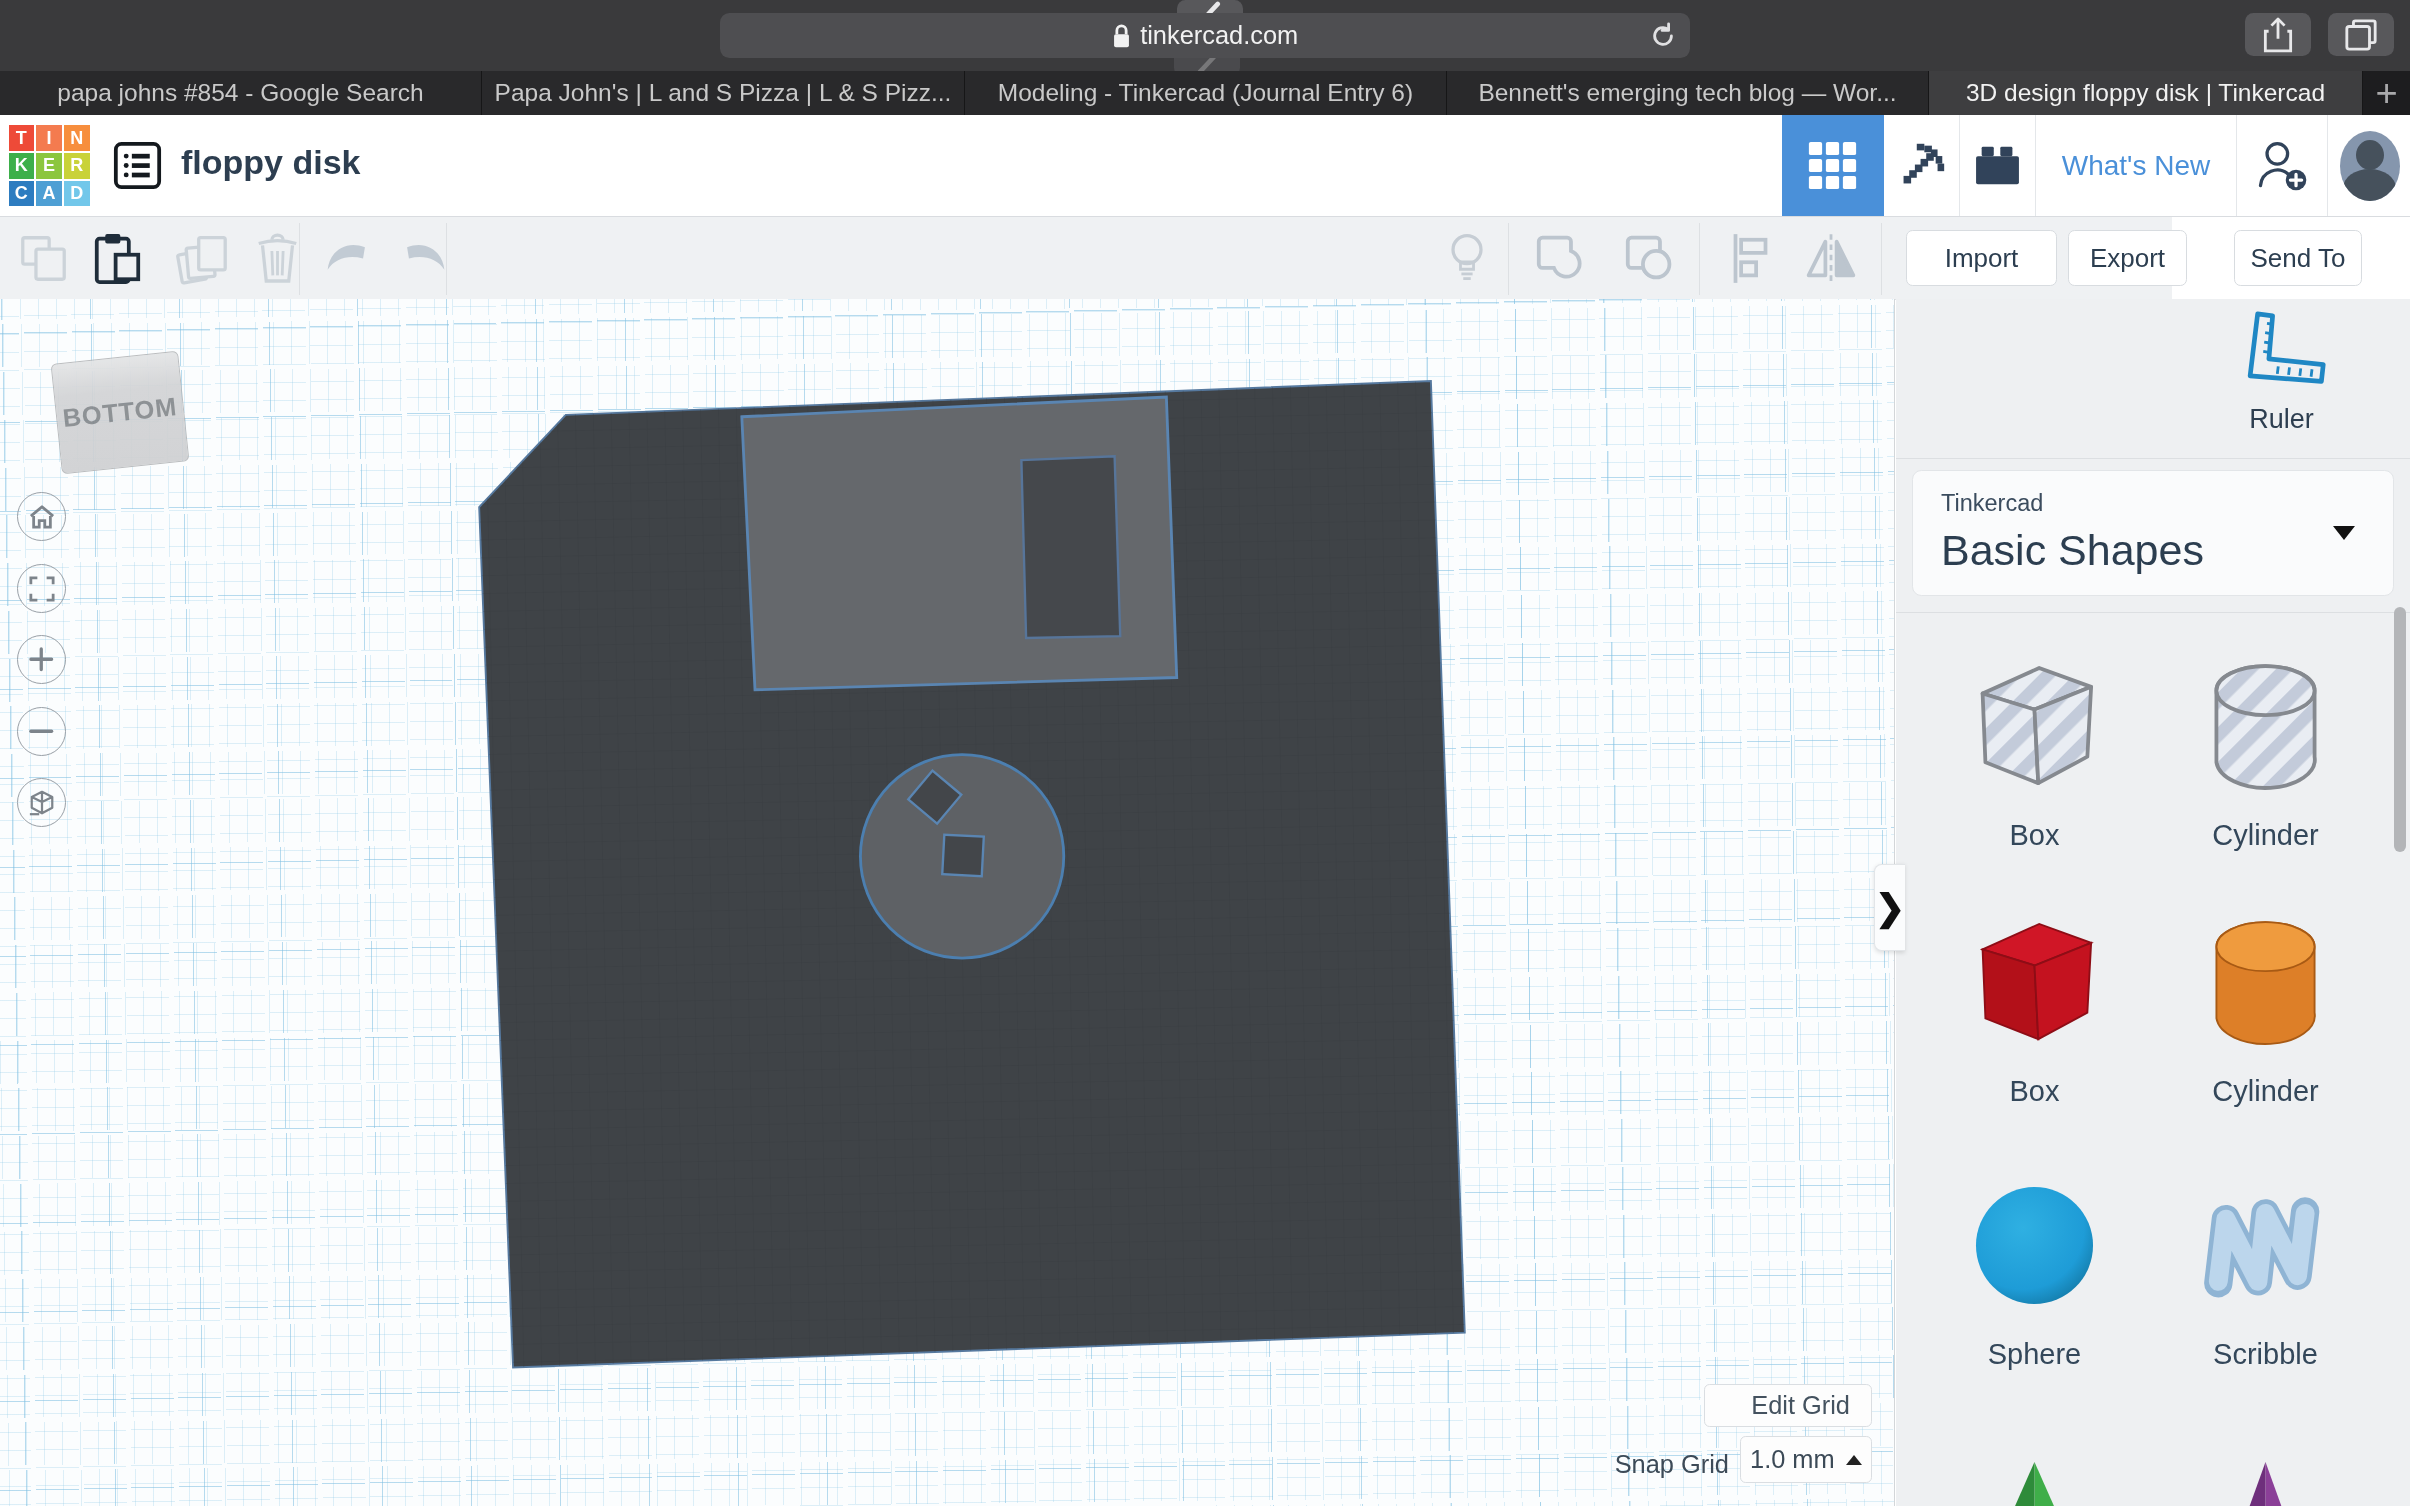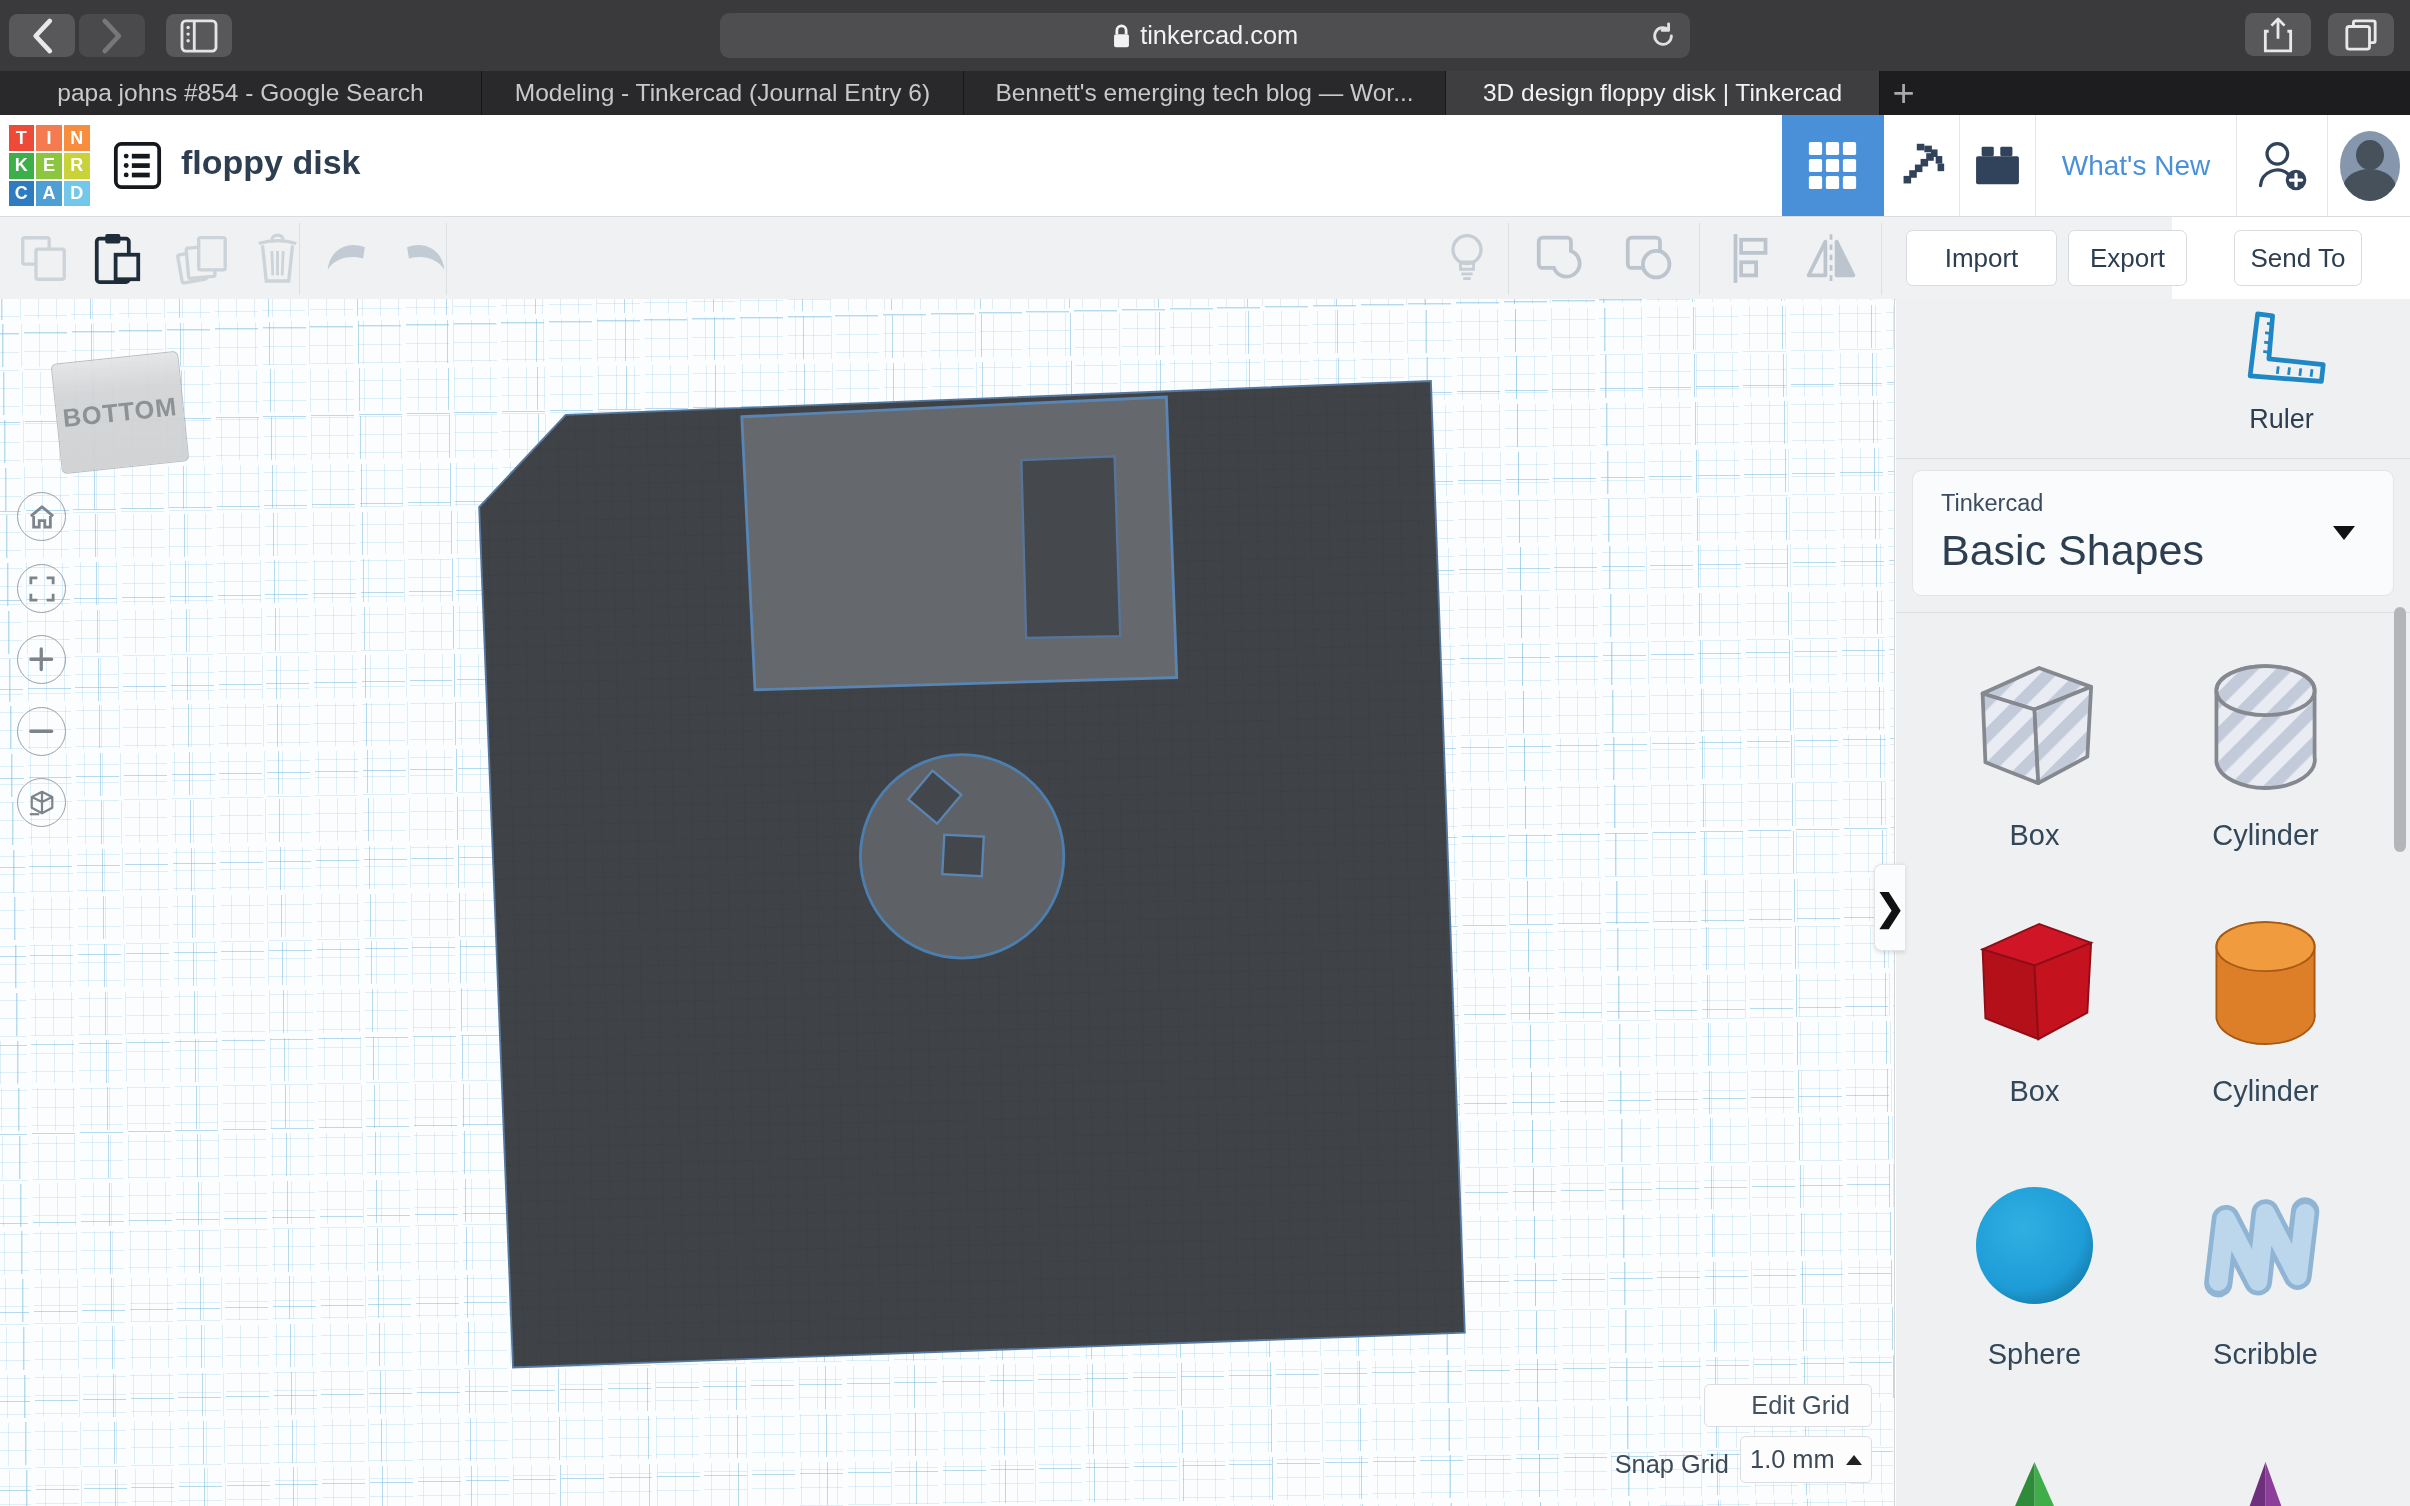--- a/index.html
+++ b/index.html
@@ -1,20 +1,20 @@
 <!DOCTYPE html>
 <html style="font-size:15px"><head>
 <meta charset="utf-8">
 <style>
   * { margin:0; padding:0; box-sizing:border-box; }
   html,body { width:2411px; height:1507px; overflow:hidden; font-family:"Liberation Sans", sans-serif; }
   .stage { position:relative; width:2411px; height:1507px; background:#fff; }
 
   
-  .chrome { position:absolute; left:0; top:0; width:2411px; height:71px; background:#3a3a3c; display:flex; align-items:center; }
+  .chrome { position:absolute; left:0; top:0; width:2411px; height:71px; background:#3a3a3c; display:flex; align-items:center;flex-direction:column; }
   .chrome-btn { width:66px; height:43px; border-radius:8.5px; background:#58585b; display:flex; align-items:center; justify-content:center; margin-left:9.4px; }
   .chrome-btn svg { display:block; }
   .chrome-btn.fwd { opacity:.55; margin-left:3.8px; }
   .chrome-btn.sidebar { margin-left:21px; }
   .urlbar { position:absolute; left:720px; top:13px; width:970px; height:45px; background:#4e4e51; border-radius:9.4px; display:flex; align-items:center; justify-content:center; color:#f2f2f2; font-size:25.4px; }
   .urlbar .lock { margin-right:9.4px; display:flex; }
   .urlbar .reload { position:absolute; right:13px; top:8.5px; }
   .chrome-right { position:absolute; right:0; top:13px; display:flex; }
   .chrome-right .chrome-btn { margin-left:0; margin-right:17px; }
 
@@ -145,20 +145,23 @@
           <rect x="3" y="9" width="24" height="24" rx="2.5" fill="none" stroke="#e8e8ea" stroke-width="3"></rect>
         </svg>
       </div>
     </div>
   </div>
 
   <div class="tabbar">
     <div class="tab" style="width:482px">
         <span>papa johns #854 - Google Search</span>
       </div>
+    <div class="tab" style="width:483px">
+        <span>Papa John's | L and S Pizza | L &amp; S Pizz...</span>
+      </div>
     <div class="tab" style="width:482px">
         <span>Modeling - Tinkercad (Journal Entry 6)</span>
       </div>
     <div class="tab" style="width:482px">
         <span>Bennett's emerging tech blog — Wor...</span>
       </div>
     <div class="tab active" style="width:434px">
         <span>3D design floppy disk | Tinkercad</span>
       </div>
     <div class="newtab">

